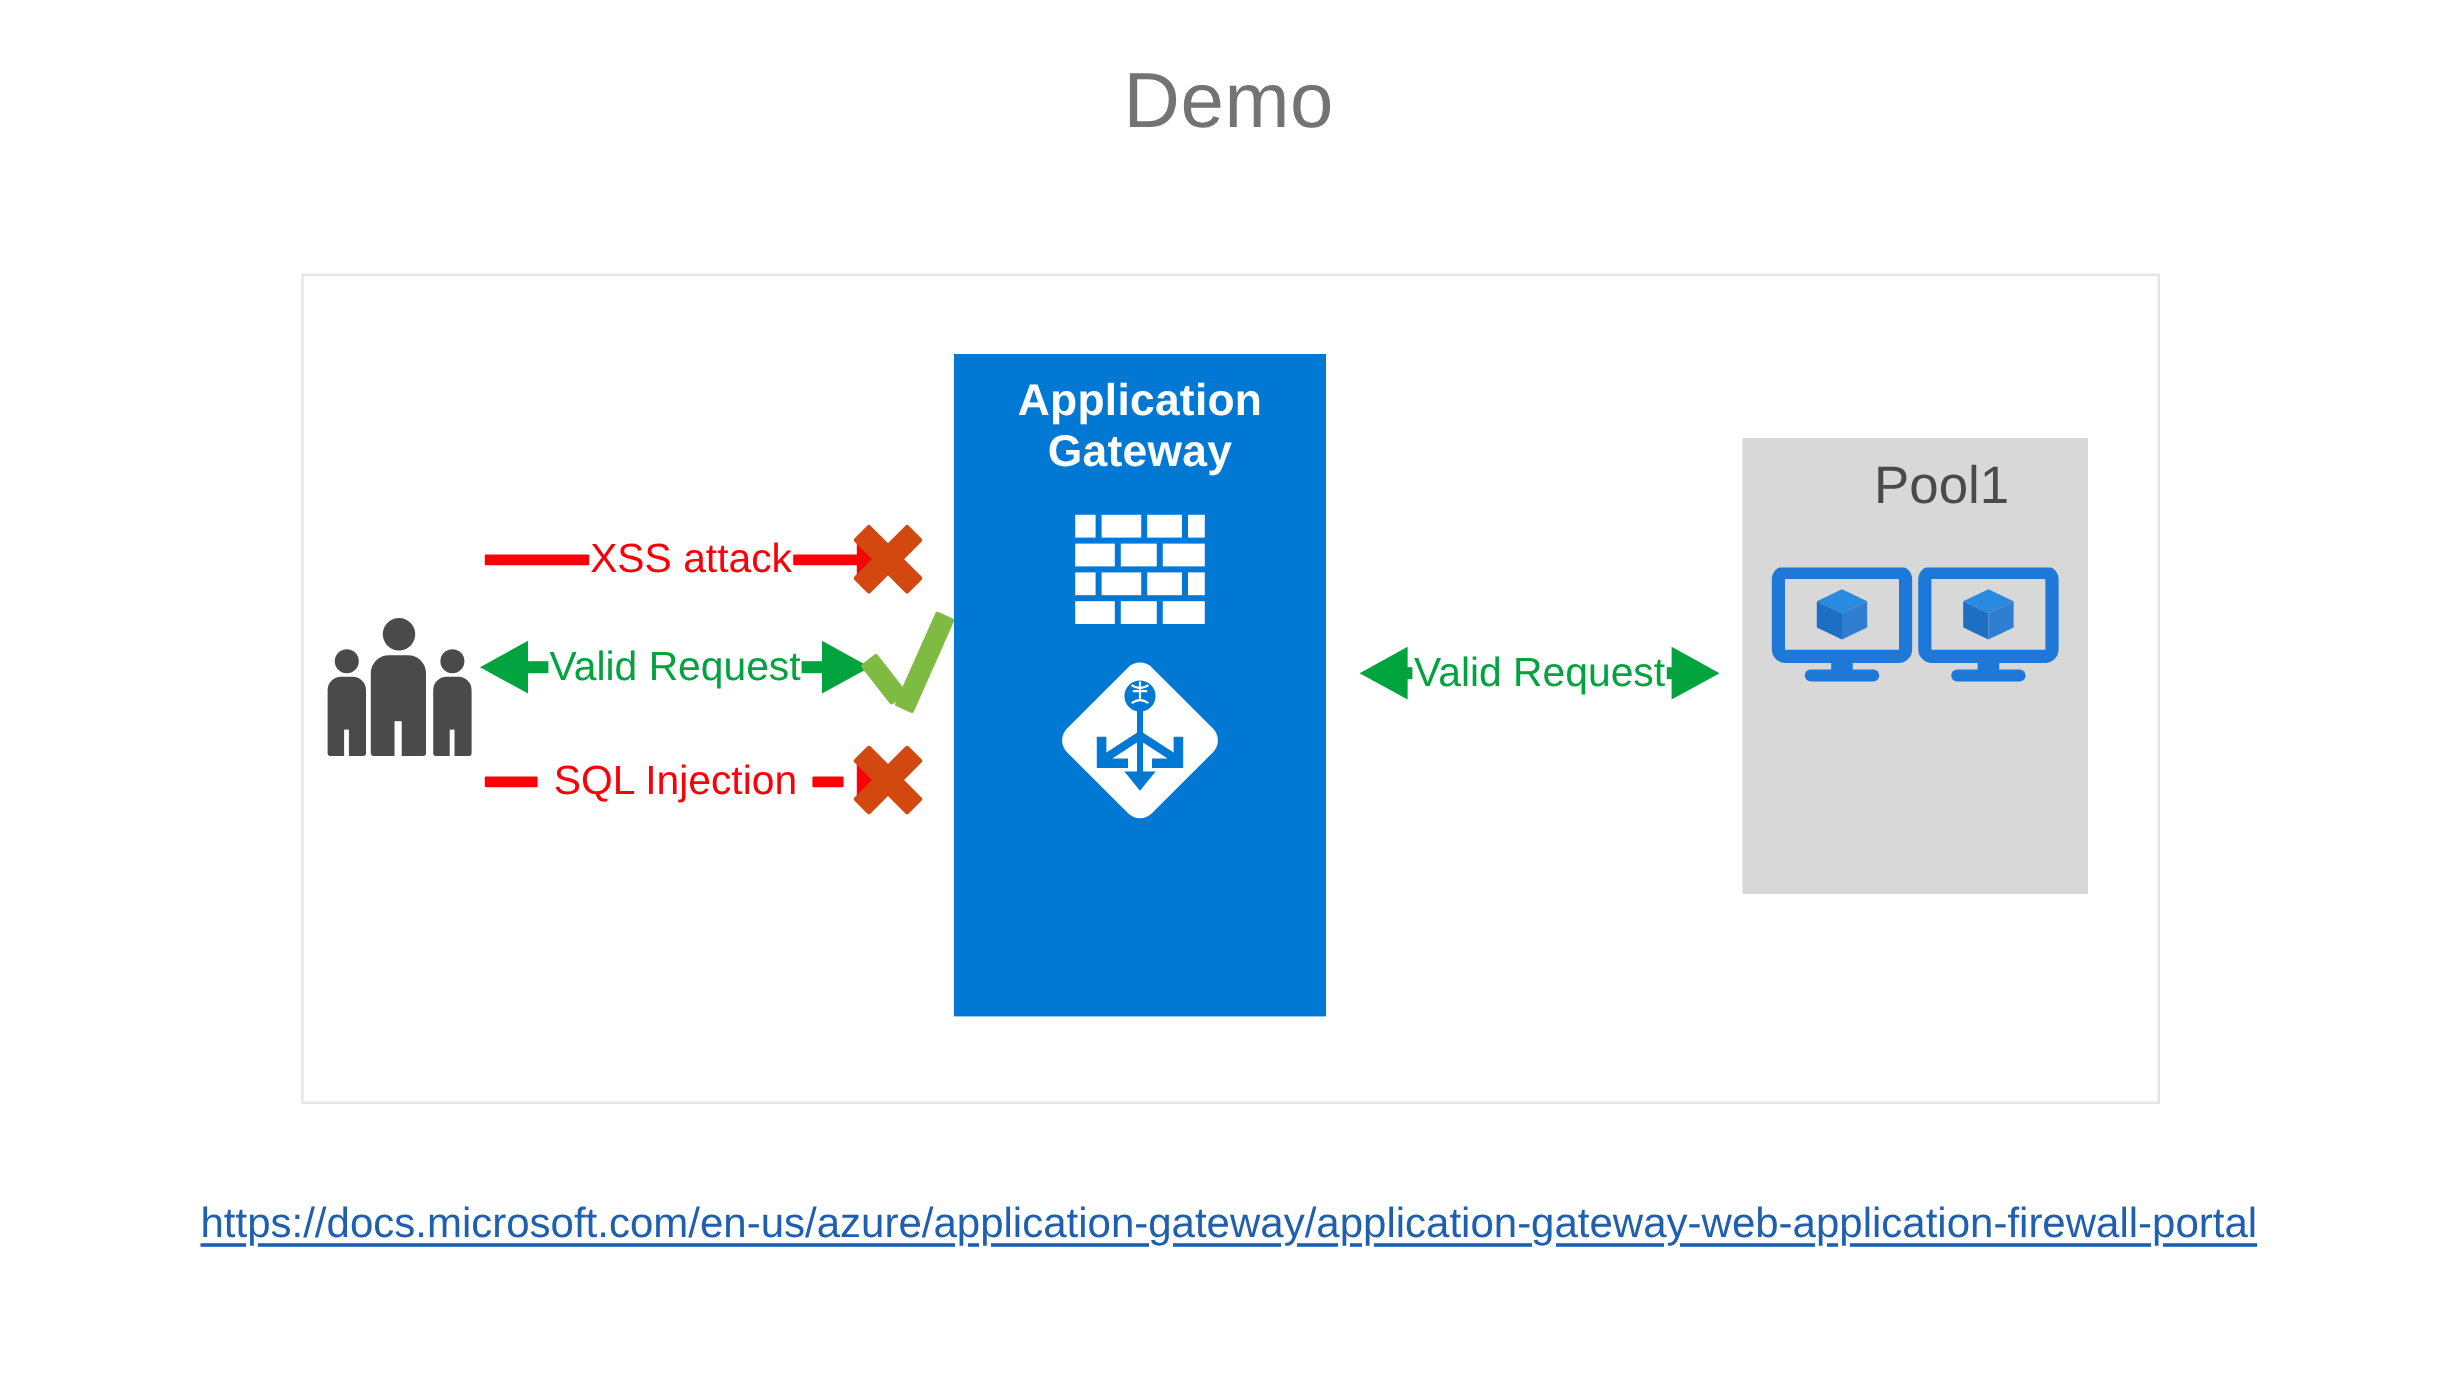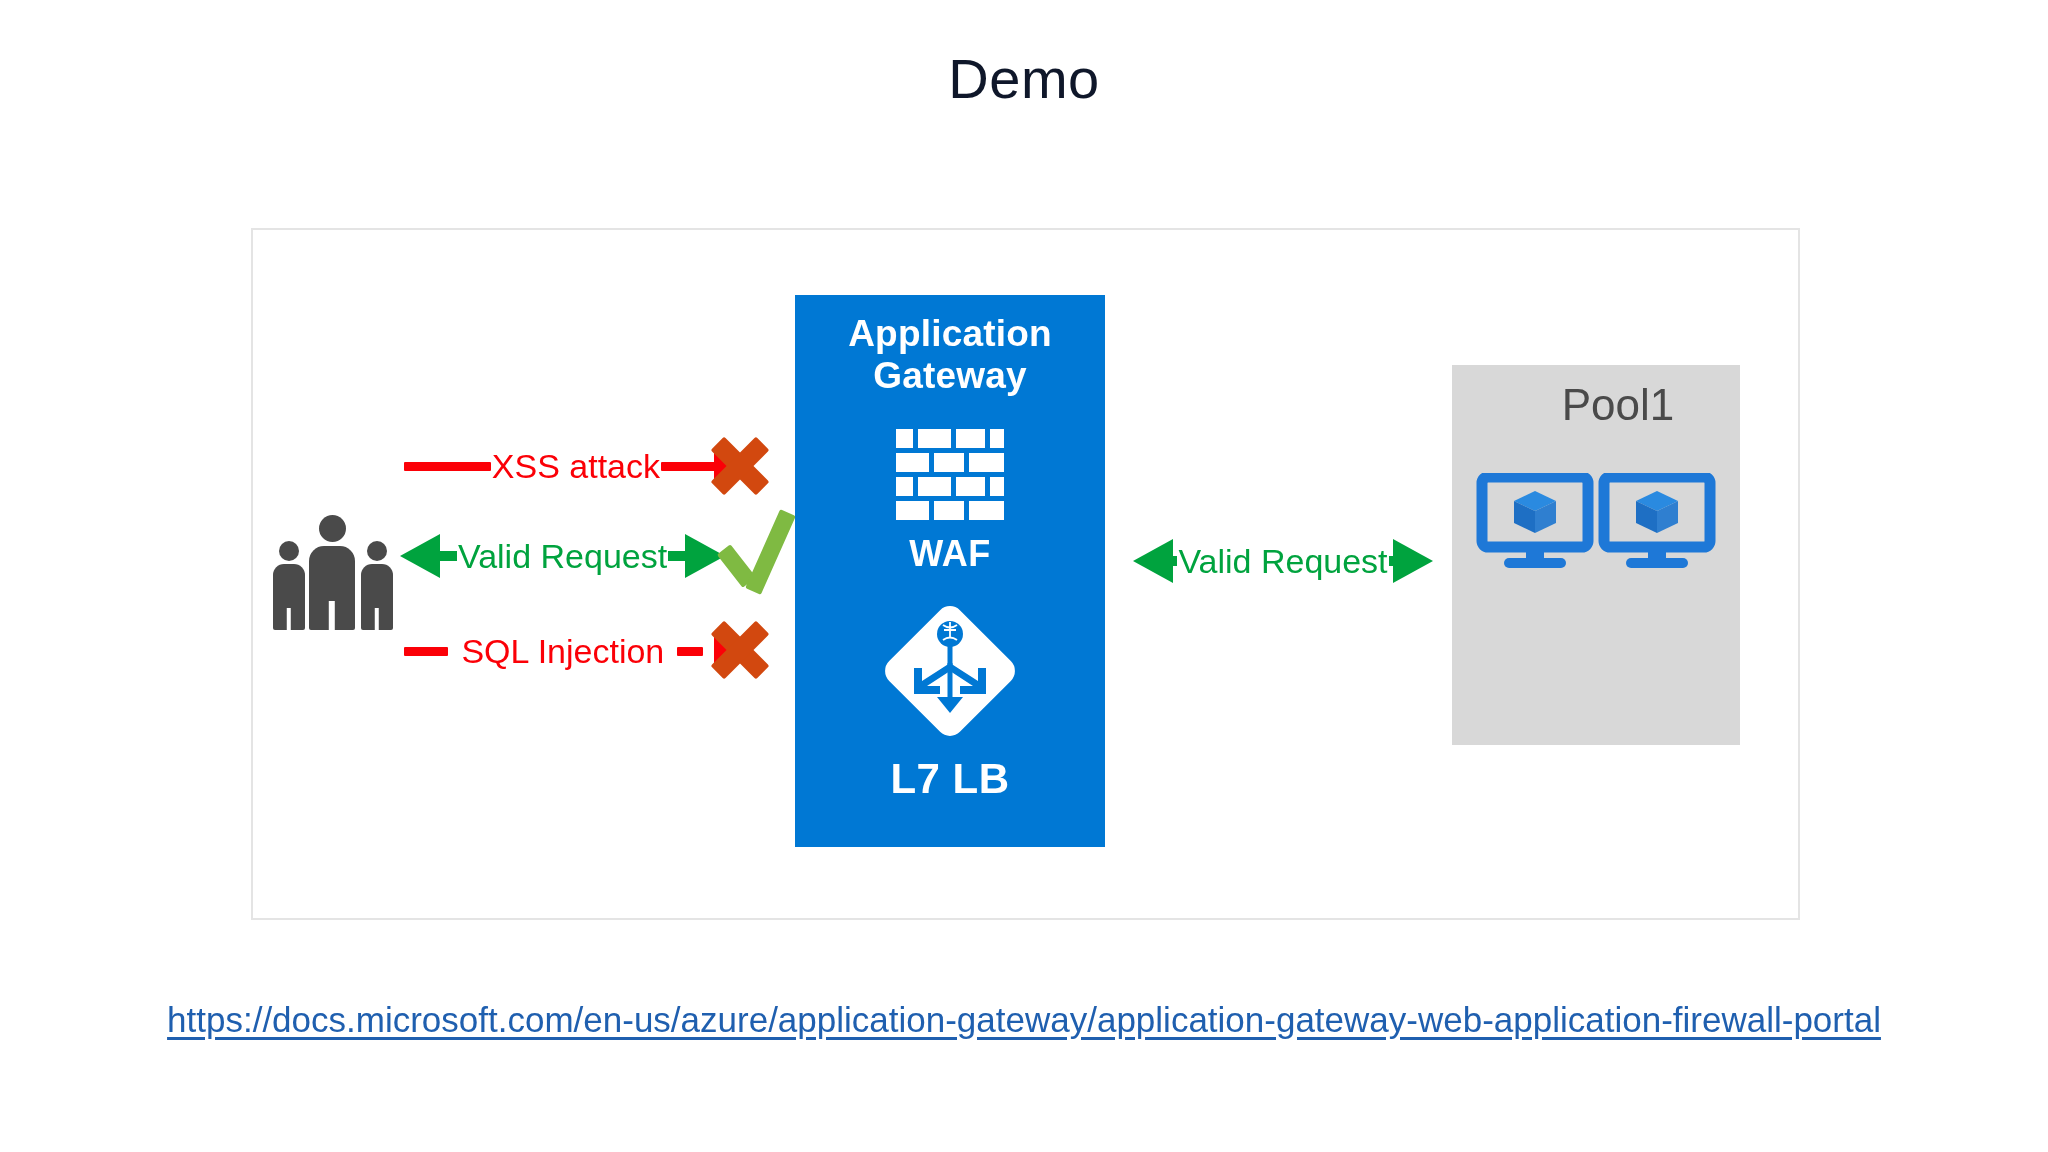--- a/index.html
+++ b/index.html
@@ -17,24 +17,24 @@
     -webkit-font-smoothing: antialiased;
   }
 
   
   .slide-title {
     position: absolute;
     left: 0;
     top: 48px;
     width: 2048px;
     text-align: center;
-    font-size: 56px;
+    font-size: 65px;
     font-weight: 400;
     letter-spacing: 0.5px;
-    color: #0f172a;
+    color: #737373;
     line-height: 1.1;
   }
 
   
   .diagram-frame {
     position: absolute;
     left: 251px;
     top: 228px;
     width: 1549px;
     height: 692px;
@@ -373,36 +373,34 @@
       <div class="brick" style="width:35px;"></div>
       <div class="brick" style="width:30px;"></div>
       <div class="brick" style="width:15px;"></div>
     </div>
     <div class="brick-row">
       <div class="brick" style="width:33px;"></div>
       <div class="brick" style="width:30px;"></div>
       <div class="brick" style="width:35px;"></div>
     </div>
   </div>
-  <div class="waf-label">WAF</div>
 
   <div class="lb-icon">
     <div class="lb-diamond"></div>
     <svg class="lb-glyph" viewBox="0 0 140 140">
       <g fill="#0078D4">
         <circle cx="70" cy="33" r="13"></circle>
         <path d="M64 29 h12 M70 21 v16 M63 24 q7 5 14 0 M63 39 q7 -5 14 0" stroke="#ffffff" stroke-width="1.8" fill="none"></path>
         <rect x="67.5" y="44" width="5" height="22"></rect>
         <path d="M70 62 L42 80 v-13 h-8 v26 h26 v-8 h-13 L70 70 L93 85 h-13 v8 h26 V67 h-8 v13 z"></path>
         <rect x="67.5" y="62" width="5" height="38"></rect>
         <path d="M70 112 l-13 -16 h26 z"></path>
       </g>
     </svg>
   </div>
-  <div class="lb-label">L7 LB</div>
 </div>
 
 <div class="flow-row" style="left:1133px; top:538px; width:300px;">
   <div class="arrowhead-green-left"></div>
   <div class="arrow-line-green" style="width:14px;"></div>
   <div class="flow-label label-green">Valid Request</div>
   <div class="arrow-line-green" style="width:14px;"></div>
   <div class="arrowhead-green-right"></div>
 </div>
 

